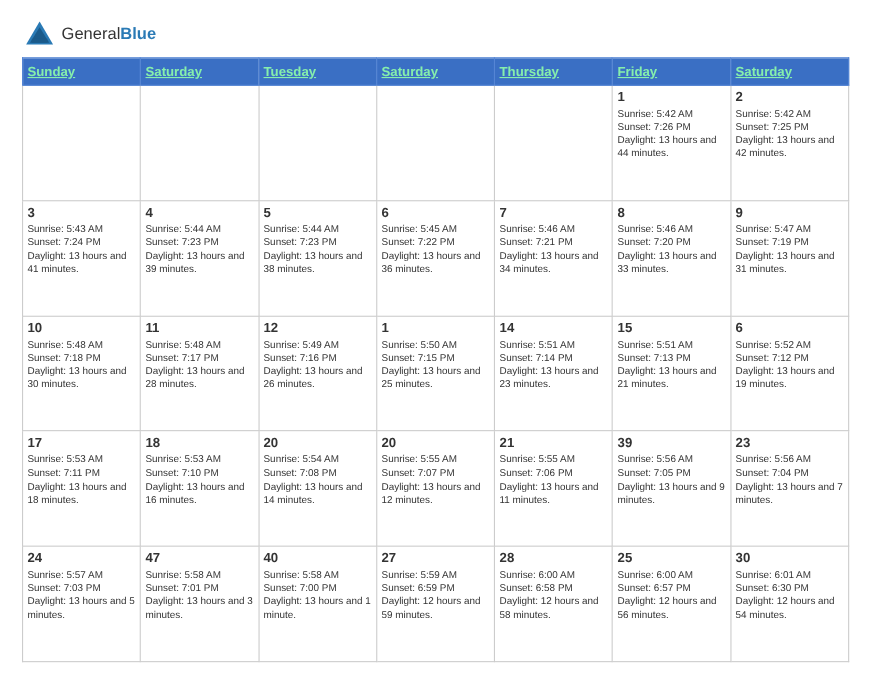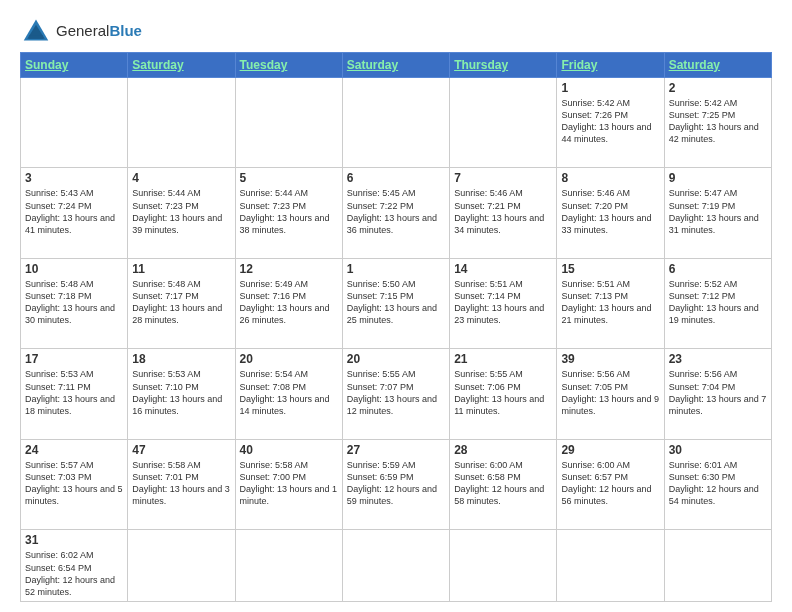--- a/index.html
+++ b/index.html
@@ -298,41 +298,27 @@
 Sunset: 6:59 PM
 Daylight: 12 hours and 59 minutes.</div>
           </td>
           <td>
             <span class="day-num">28</span>
             <div class="day-info">Sunrise: 6:00 AM
 Sunset: 6:58 PM
 Daylight: 12 hours and 58 minutes.</div>
           </td>
           <td>
-            <span class="day-num">29</span>
+            <span class="day-num">25</span>
             <div class="day-info">Sunrise: 6:00 AM
 Sunset: 6:57 PM
 Daylight: 12 hours and 56 minutes.</div>
           </td>
           <td>
             <span class="day-num">30</span>
             <div class="day-info">Sunrise: 6:01 AM
 Sunset: 6:30 PM
 Daylight: 12 hours and 54 minutes.</div>
           </td>
-        </tr>
-        <tr class="last-row">
-          <td>
-            <span class="day-num">31</span>
-            <div class="day-info">Sunrise: 6:02 AM
-Sunset: 6:54 PM
-Daylight: 12 hours and 52 minutes.</div>
-          </td>
-          <td class="empty"></td>
-          <td class="empty"></td>
-          <td class="empty"></td>
-          <td class="empty"></td>
-          <td class="empty"></td>
-          <td class="empty"></td>
         </tr>
       </tbody>
   </table>
 </div>
 
 </body></html>

